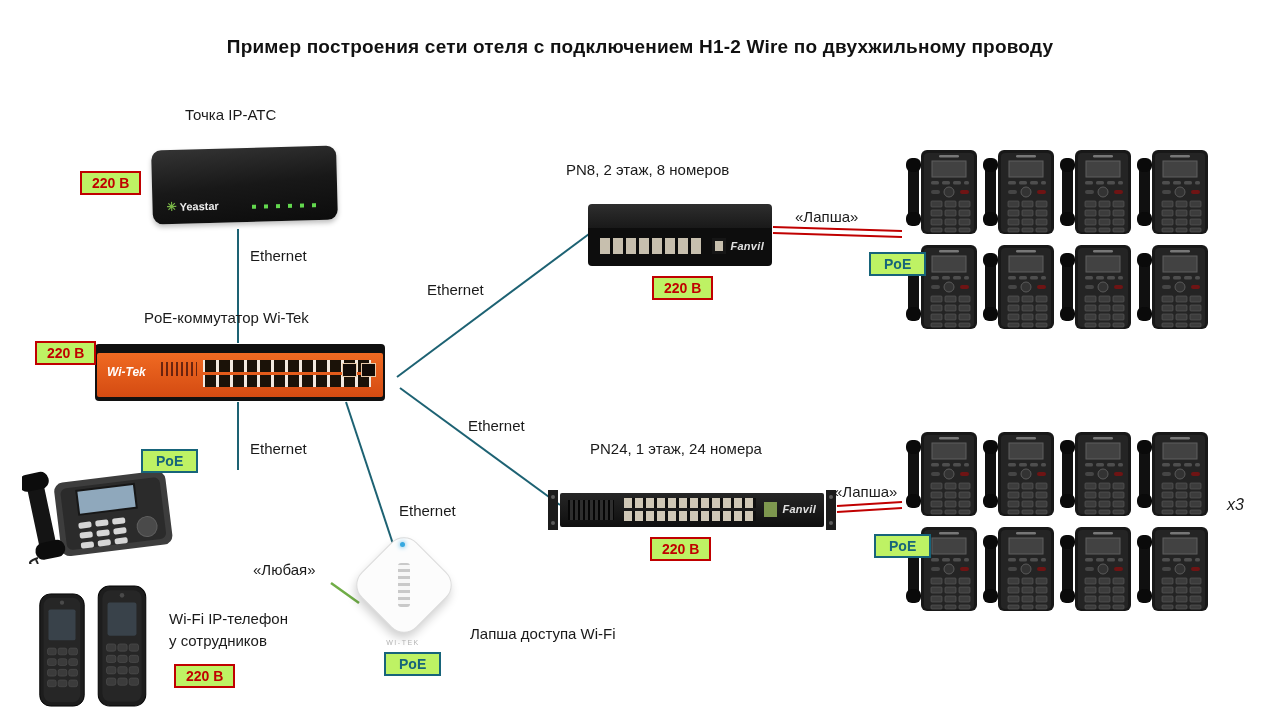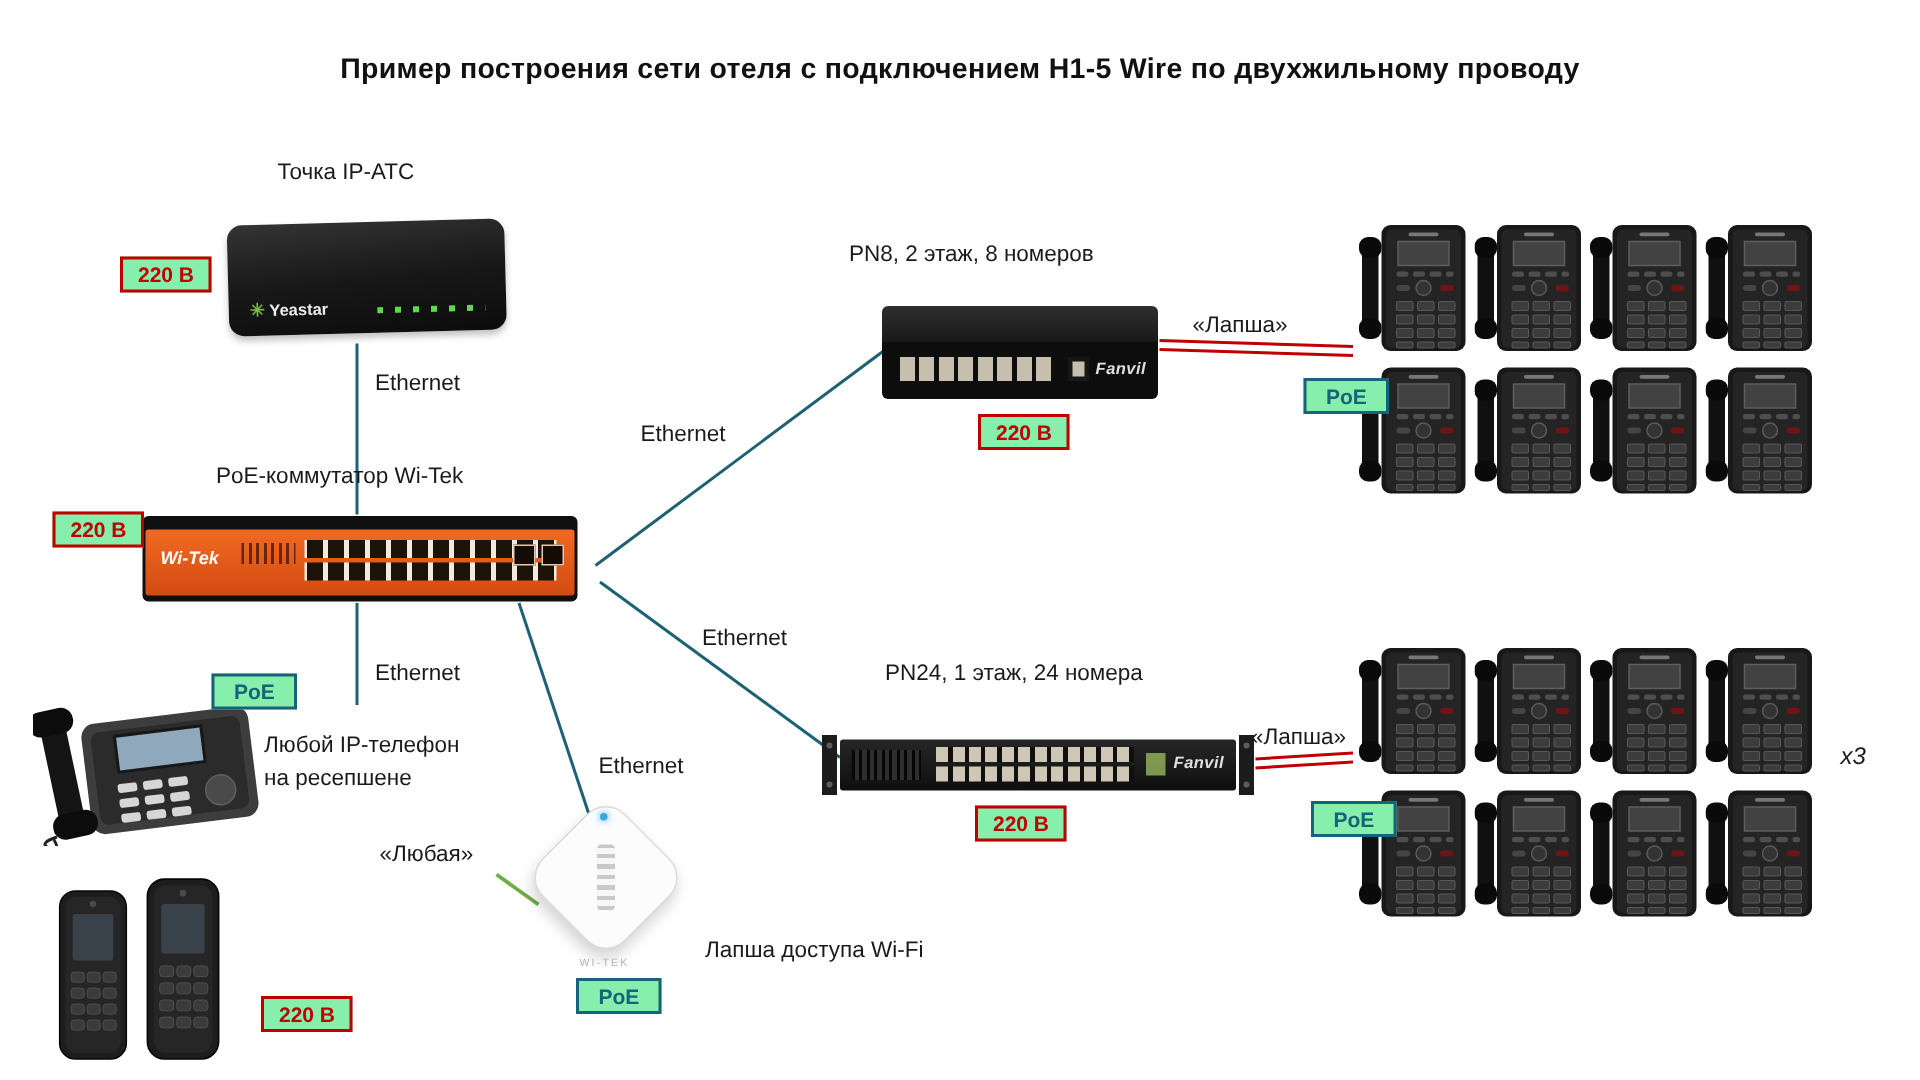--- a/index.html
+++ b/index.html
@@ -7,21 +7,21 @@
     position:relative; width:1280px; height:720px; background:#ffffff;
     font-family:"Liberation Sans", sans-serif; overflow:hidden;
   }
   .title {
     position:absolute; top:36px; left:0; right:0; text-align:center;
     font-size:19px; font-weight:bold; color:#111; letter-spacing:.2px;
   }
   .lbl { position:absolute; font-size:15px; color:#1a1a1a; z-index:3; white-space:nowrap; }
   .lbl2 { line-height:22px; }
   .badge {
-    position:absolute; background:#86efac; font-weight:bold; font-size:14px;
+    position:absolute; background:#bef264; font-weight:bold; font-size:14px;
     padding:2px 10px; border:2px solid; z-index:3; white-space:nowrap;
   }
   .badge.power { color:#c00000; border-color:#c00000; }
   .badge.poe   { color:#17647a; border-color:#17647a; padding:2px 13px; }
 
   .dev { position:absolute; z-index:2; }
   svg.lines { position:absolute; left:0; top:0; z-index:1; pointer-events:none; }
 
   
   .yeastar { left:152px; top:148px; width:185px; height:74px; }
@@ -189,21 +189,21 @@
     <line x1="400" y1="388" x2="560" y2="505" stroke="#1d6273" stroke-width="2"></line>
     <line x1="238" y1="402" x2="238" y2="470" stroke="#1d6273" stroke-width="2"></line>
     <line x1="346" y1="402" x2="394" y2="547" stroke="#1d6273" stroke-width="2"></line>
     <line x1="331" y1="583" x2="359" y2="603" stroke="#70ad47" stroke-width="2.5"></line>
     <line x1="773" y1="227" x2="902" y2="231" stroke="#c00000" stroke-width="2"></line>
     <line x1="773" y1="233" x2="902" y2="237" stroke="#c00000" stroke-width="2"></line>
     <line x1="837" y1="506" x2="902" y2="502" stroke="#c00000" stroke-width="2"></line>
     <line x1="837" y1="512" x2="902" y2="508" stroke="#c00000" stroke-width="2"></line>
   </svg>
 
-  <div class="title">Пример построения сети отеля с подключением H1-5 Wire по двухжильному проводу</div>
+  <div class="title">Пример построения сети отеля с подключением H1-2 Wire по двухжильному проводу</div>
 
   <div class="lbl" style="left:185px; top:106px;">Точка IP-АТС</div>
   <div class="dev yeastar">
     <div class="ys-body">
       <div class="ys-logo">
         <span class="ys-mark">✳</span><span>Yeastar</span>
       </div>
       <div class="ys-leds"></div>
     </div>
   </div>
@@ -317,39 +317,39 @@
       </svg>
   </div>
   <div class="lbl x3" style="left:1227px; top:496px;font-style:italic;">x3</div>
 
   <div class="badge poe" style="left:141px; top:449px;">PoE</div>
   <div class="dev" style="left:22px; top:460px;">
     <svg width="155" height="104">
         <use href="#sym-deskphone"></use>
       </svg>
   </div>
-  <div class="lbl lbl2" style="left:176px; top:486px;">
-    <div>Любой IP-телефон</div>
-    <div>на ресепшене</div>
-  </div>
 
   <div class="lbl" style="left:253px; top:561px;">«Любая»</div>
   <div class="dev ap">
     <div class="ap-body">
       <div class="ap-vent"></div>
     </div>
     <div class="ap-led"></div>
     <div class="ap-brand">WI-TEK</div>
   </div>
   <div class="lbl" style="left:470px; top:625px;">Лапша доступа Wi-Fi</div>
   <div class="badge poe" style="left:384px; top:652px;">PoE</div>
 
   <div class="dev handsets">
     <svg width="52" height="116">
         <use href="#sym-handset"></use>
       </svg>
     <svg width="56" height="124">
         <use href="#sym-handset"></use>
       </svg>
   </div>
+  <div class="lbl lbl2" style="left:169px; top:608px;">
+    <div>Wi-Fi IP-телефон</div>
+    <div>у сотрудников</div>
+  </div>
   <div class="badge power" style="left:174px; top:664px;">220 В</div>
 
 </div>
 
 </body></html>

